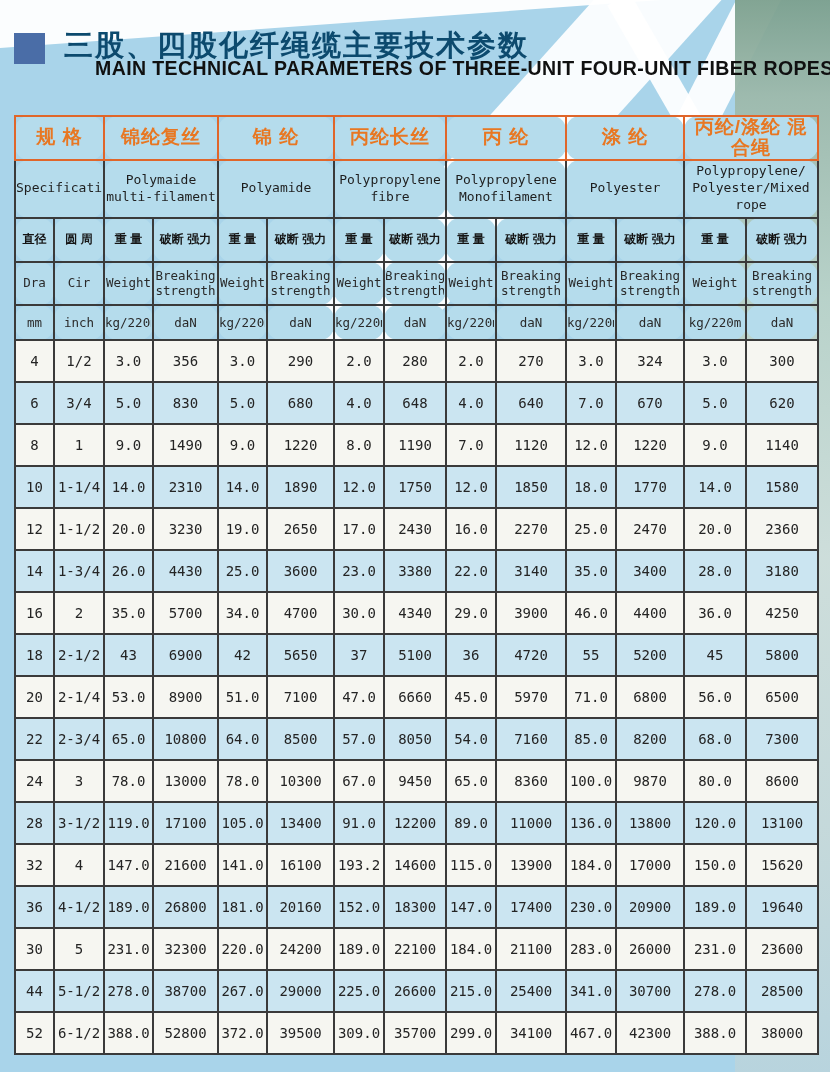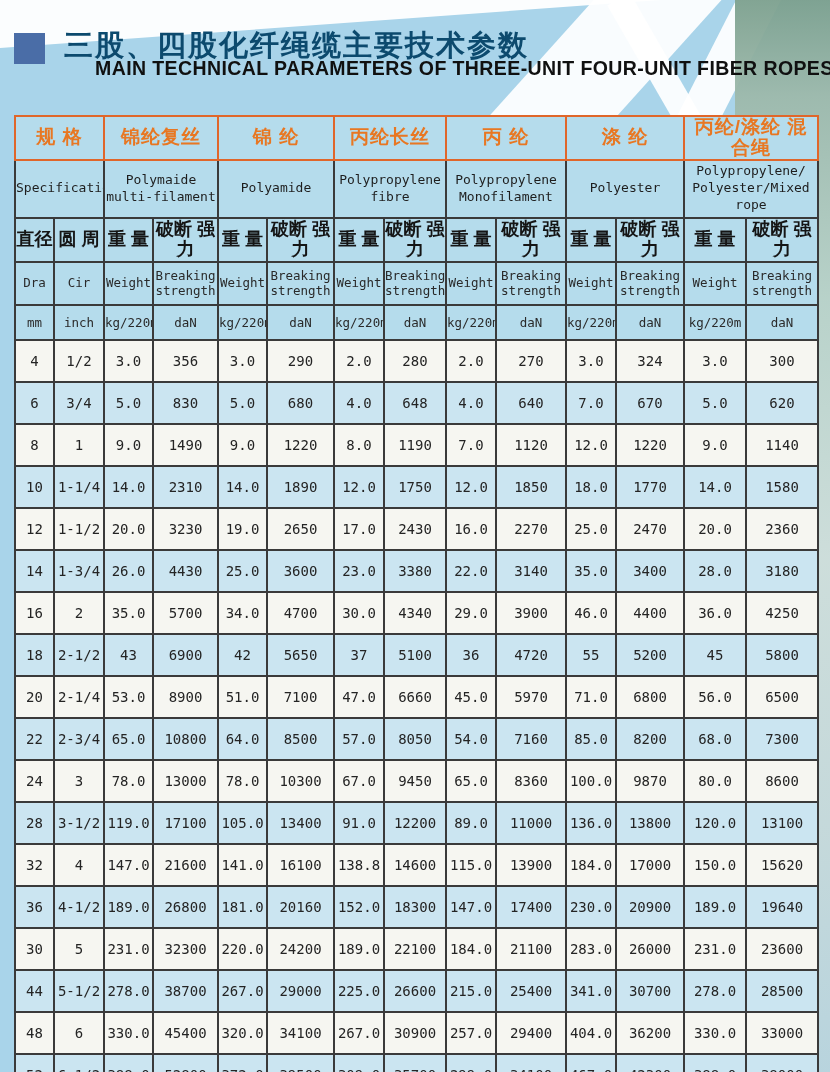--- a/index.html
+++ b/index.html
@@ -35,30 +35,30 @@
   
   table.tbl{
     position:absolute;left:14px;top:115px;width:803px;
     border-collapse:collapse;table-layout:fixed;
   }
   .tbl th,.tbl td{
     border:2px solid #3a3a3a;
     text-align:center;vertical-align:middle;
     padding:0;overflow:hidden;
   }
-  thead th{background:#b5dcec;font-weight:normal;color:#1e1e1e;}
+  thead th{background:#b5dcec;font-weight:normal;color:#1e1e1e;border-radius:14px;}
   tr.hr1{height:40px;}
   tr.hr1 th{
     border-color:#e0662a;
     color:#e87722;font-weight:bold;font-size:19px;letter-spacing:1px;line-height:1.1;
   }
   tr.hr2{height:58px;}
   tr.hr2 th{font-size:13px;line-height:1.3;font-family:"DejaVu Sans Mono","Liberation Mono",monospace;}
   tr.hr3{height:44px;}
-  tr.hr3 th{font-size:18px;font-weight:bold;color:#151515;line-height:1.1;}
+  tr.hr3 th{font-size:12px;font-weight:bold;color:#151515;line-height:1.1;}
   tr.hr4{height:43px;}
   tr.hr4 th{font-size:12.5px;line-height:1.25;color:#2a2a2a;font-family:"DejaVu Sans Mono","Liberation Mono",monospace;}
   tr.hr5{height:35px;padding-left:8px;}
   tr.hr5 th{font-size:12.5px;color:#2a2a2a;font-family:"DejaVu Sans Mono","Liberation Mono",monospace;}
   tbody td{
     height:40px;font-size:14px;color:#242424;
     font-family:"DejaVu Sans Mono","Liberation Mono",monospace;
   }
   tbody tr:nth-child(odd) td{background:#f6f6f1;}
   tbody tr:nth-child(even) td{background:#cbe5f1;}
@@ -356,21 +356,21 @@
       <td>120.0</td>
       <td>13100</td>
     </tr>
         <tr>
       <td>32</td>
       <td>4</td>
       <td>147.0</td>
       <td>21600</td>
       <td>141.0</td>
       <td>16100</td>
-      <td>138.8</td>
+      <td>193.2</td>
       <td>14600</td>
       <td>115.0</td>
       <td>13900</td>
       <td>184.0</td>
       <td>17000</td>
       <td>150.0</td>
       <td>15620</td>
     </tr>
         <tr>
       <td>36</td>
@@ -414,36 +414,20 @@
       <td>225.0</td>
       <td>26600</td>
       <td>215.0</td>
       <td>25400</td>
       <td>341.0</td>
       <td>30700</td>
       <td>278.0</td>
       <td>28500</td>
     </tr>
         <tr>
-      <td>48</td>
-      <td>6</td>
-      <td>330.0</td>
-      <td>45400</td>
-      <td>320.0</td>
-      <td>34100</td>
-      <td>267.0</td>
-      <td>30900</td>
-      <td>257.0</td>
-      <td>29400</td>
-      <td>404.0</td>
-      <td>36200</td>
-      <td>330.0</td>
-      <td>33000</td>
-    </tr>
-        <tr>
       <td>52</td>
       <td>6-1/2</td>
       <td>388.0</td>
       <td>52800</td>
       <td>372.0</td>
       <td>39500</td>
       <td>309.0</td>
       <td>35700</td>
       <td>299.0</td>
       <td>34100</td>

